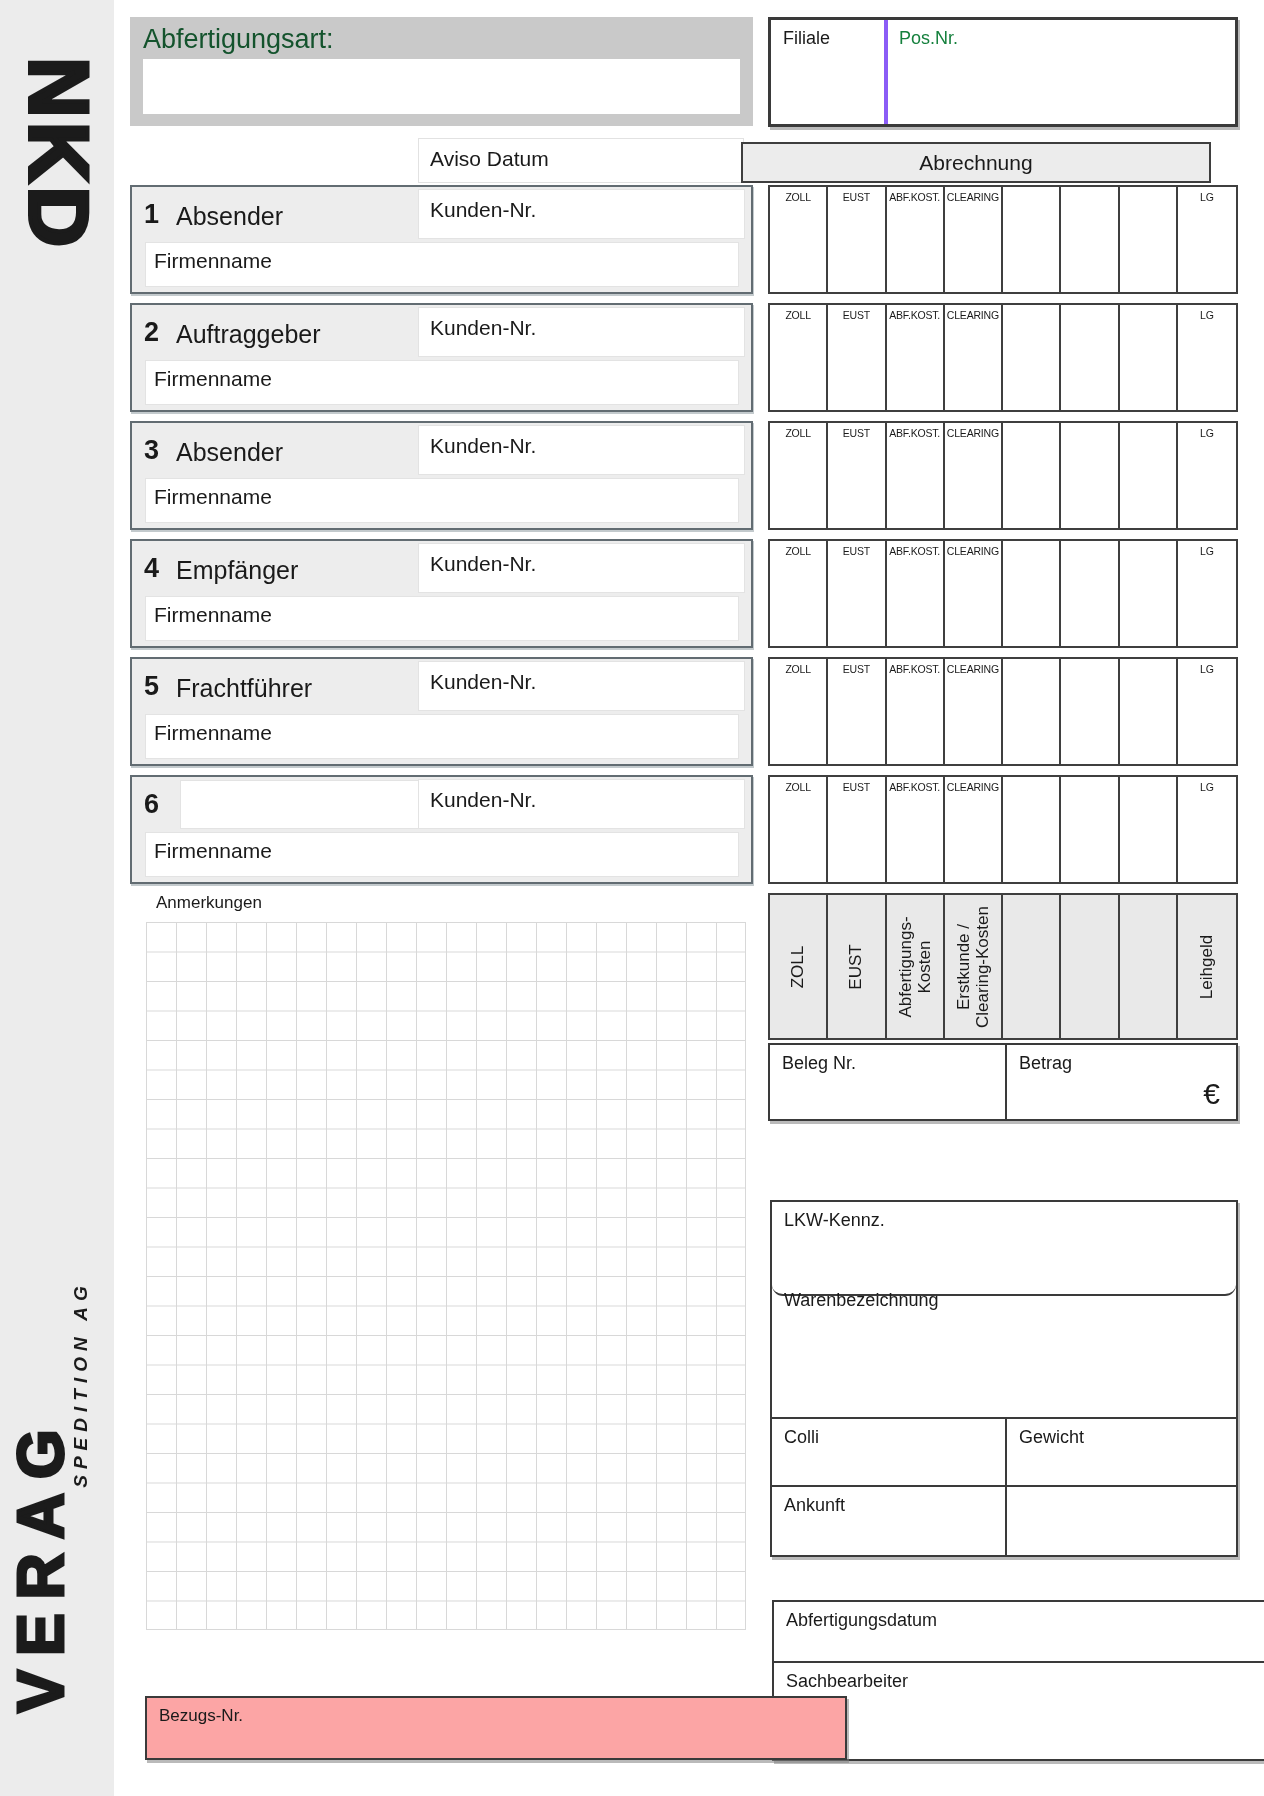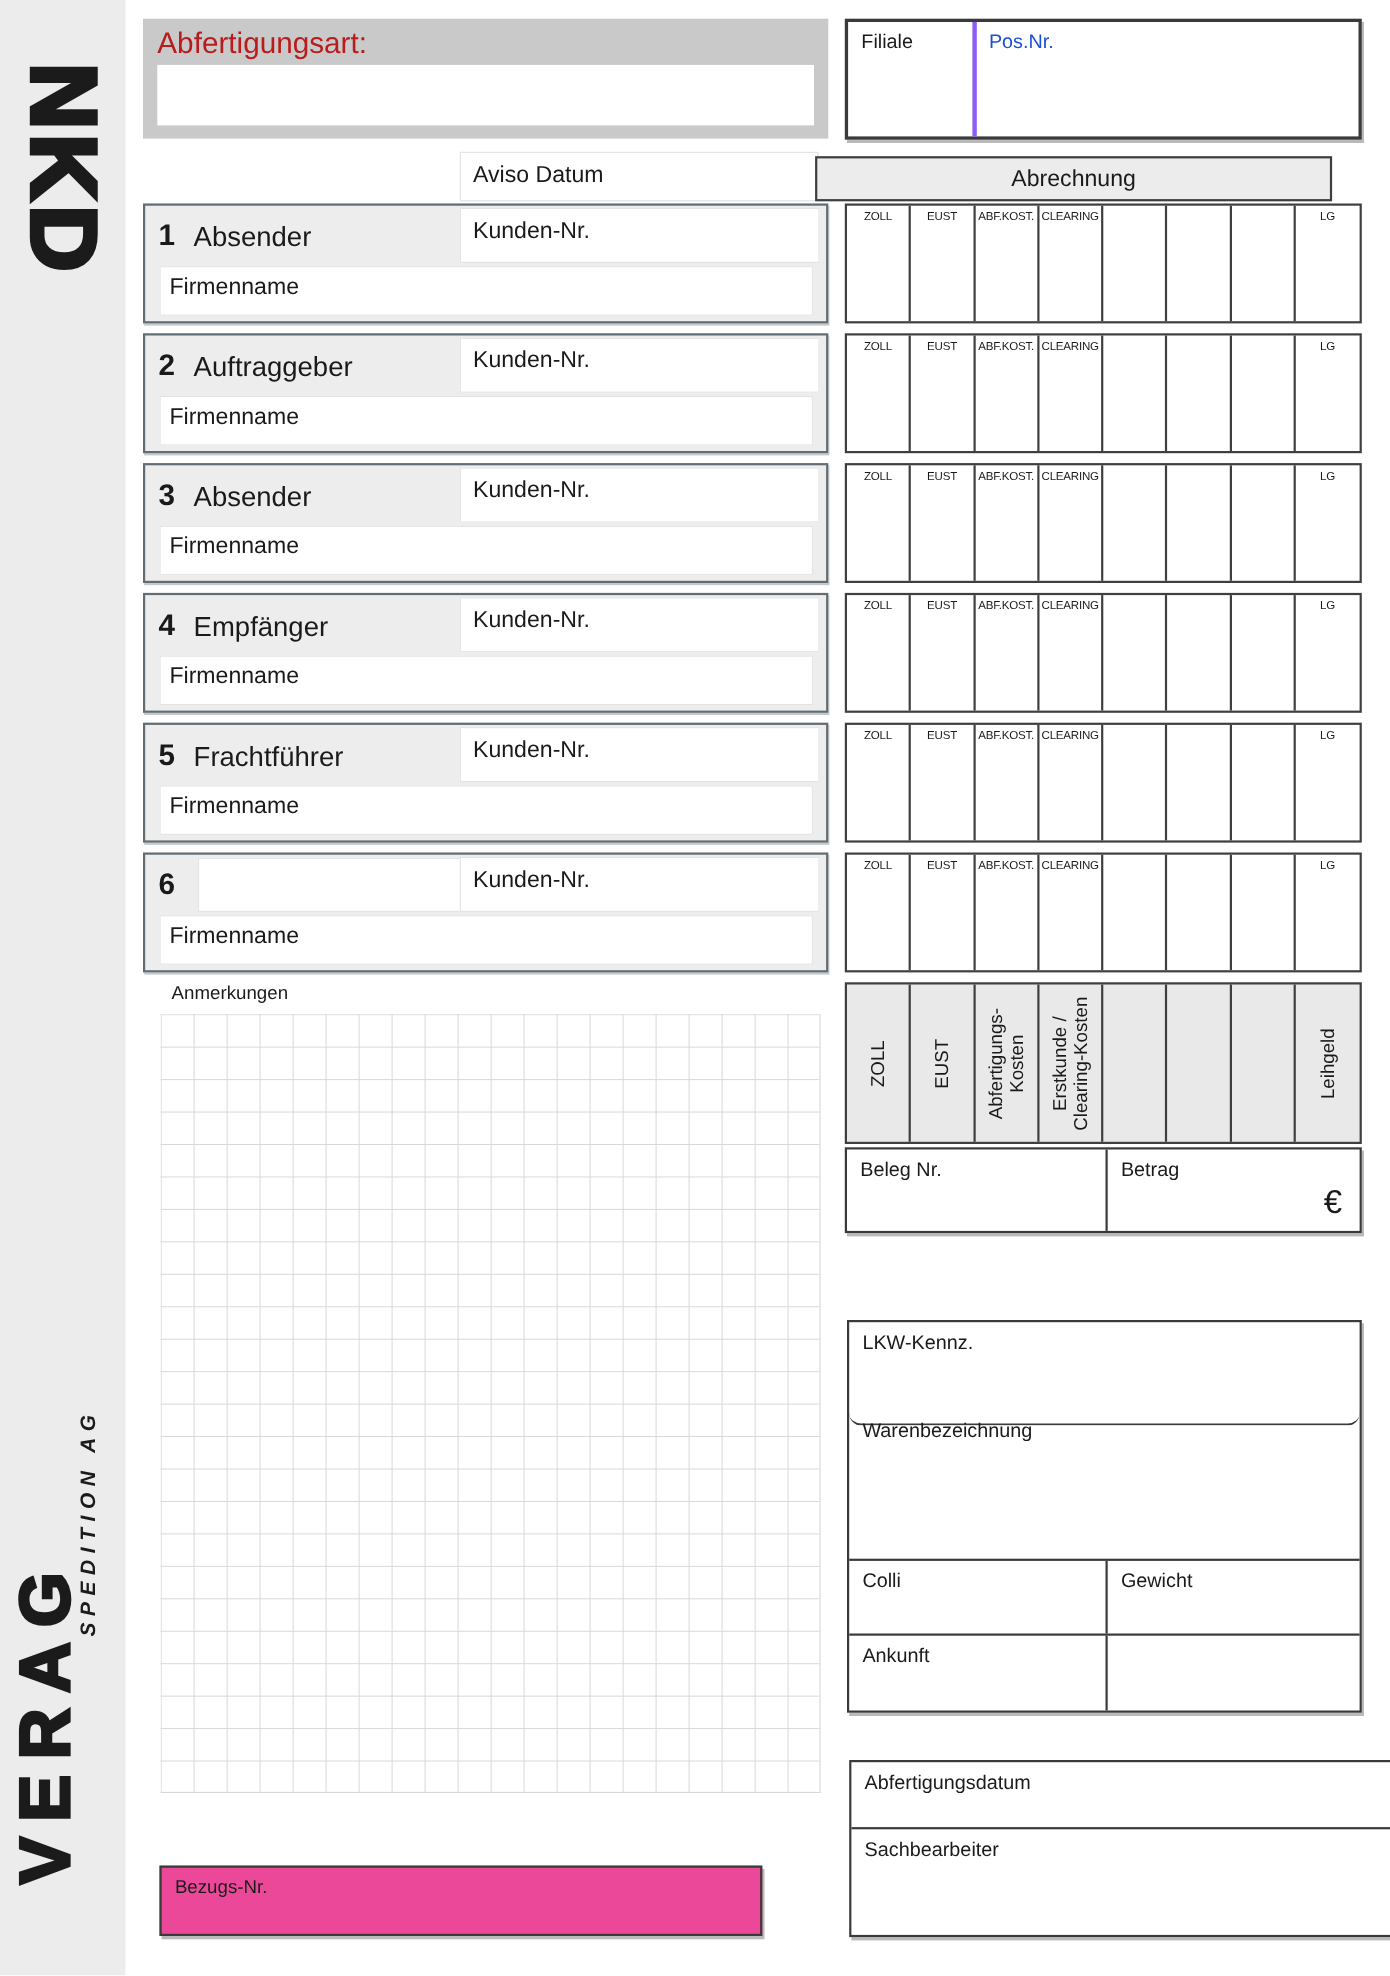--- a/index.html
+++ b/index.html
@@ -18,29 +18,29 @@
     font-size:84px;font-weight:bold;letter-spacing:4px;color:#1b1b1b;
     -webkit-text-stroke:4px #1b1b1b;}
   #verag .rot-inner{transform:translate(-50%,-50%) rotate(-90deg);
     font-size:64px;font-weight:bold;letter-spacing:14px;color:#1b1b1b;
     -webkit-text-stroke:3px #1b1b1b;}
   #sped .rot-inner{transform:translate(-50%,-50%) rotate(-90deg);
     font-size:19px;font-weight:bold;font-style:italic;letter-spacing:6px;color:#1b1b1b;}
 
   
   #abf-box{left:130px;top:17px;width:623px;height:109px;background:#c9c9c9;}
-  #abf-label{left:13px;top:7px;font-size:27px;color:#b91c1c;position:absolute;}
+  #abf-label{left:13px;top:7px;font-size:27px;color:#14532d;position:absolute;}
   #abf-input{left:13px;top:42px;width:597px;height:55px;background:#fff;position:absolute;}
 
   
   #filiale-box{left:768px;top:17px;width:470px;height:110px;background:#fff;
     border:3px solid #3a3a3a;box-sizing:border-box;box-shadow:2px 3px 0 rgba(130,130,130,.55);}
   #filiale-cell{position:absolute;left:0;top:0;width:117px;height:100%;border-right:4px solid #8b5cf6;box-sizing:border-box;}
   .box-label{position:absolute;left:12px;top:8px;font-size:18px;color:#1a1a1a;}
-  #posnr-label{position:absolute;left:128px;top:8px;font-size:18px;color:#1d4ed8;}
+  #posnr-label{position:absolute;left:128px;top:8px;font-size:18px;color:#15803d;}
 
   
   #aviso-box{left:418px;top:138px;width:326px;height:45px;background:#fff;border:1px solid #e2e2e2;box-sizing:border-box;}
 
   
   #abrechnung-head{left:741px;top:142px;width:470px;height:41px;background:#ececec;
     border:2px solid #3e3e3e;box-sizing:border-box;text-align:center;
     font-size:21px;line-height:37px;color:#1a1a1a;}
 
   
@@ -94,22 +94,22 @@
   .half-l{position:absolute;left:0;top:0;width:235px;height:100%;border-right:2px solid #3a3a3a;box-sizing:border-box;}
   .half-r{position:absolute;left:235px;top:0;right:0;height:100%;}
 
   
   #proc-group{left:772px;top:1600px;width:562px;height:161px;border:2px solid #3a3a3a;
     box-sizing:border-box;background:#fff;box-shadow:2px 3px 0 rgba(130,130,130,.55);}
   #proc-top{position:absolute;left:0;top:0;width:100%;height:61px;border-bottom:2px solid #3a3a3a;box-sizing:border-box;}
   #proc-bottom{position:absolute;left:0;top:61px;width:100%;bottom:0;}
 
   
-  #bezug-box{left:145px;top:1696px;width:548px;height:64px;border:2px solid #3a3a3a;
-    box-sizing:border-box;background:#ec4899;box-shadow:2px 3px 0 rgba(130,130,130,.55);}
+  #bezug-box{left:145px;top:1696px;width:702px;height:64px;border:2px solid #3a3a3a;
+    box-sizing:border-box;background:#fca5a5;box-shadow:2px 3px 0 rgba(130,130,130,.55);}
 </style>
 </head>
 <body>
 
 <div id="page">
 
   <div id="sidebar" class="abs"></div>
 
   <div id="nkd" class="rot-wrap" style="left:16px;top:48px;width:84px;height:212px;">
     <span class="rot-inner">NKD</span>

